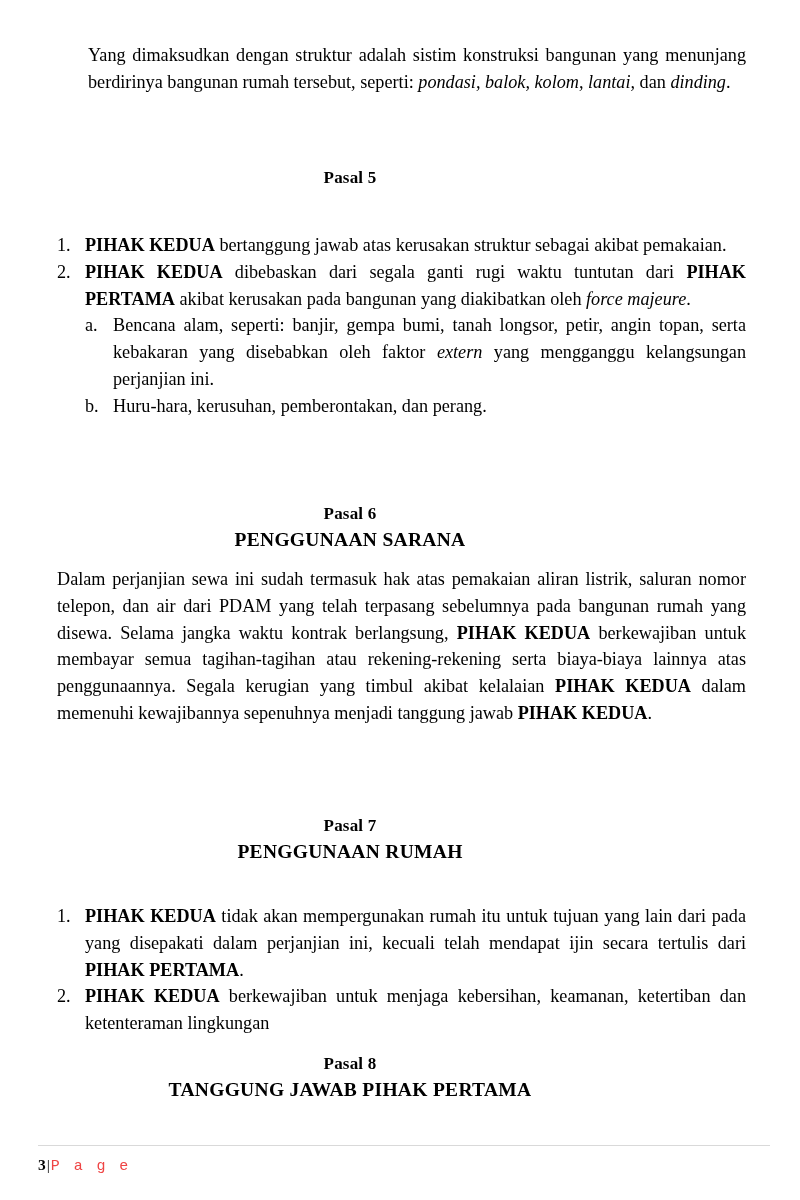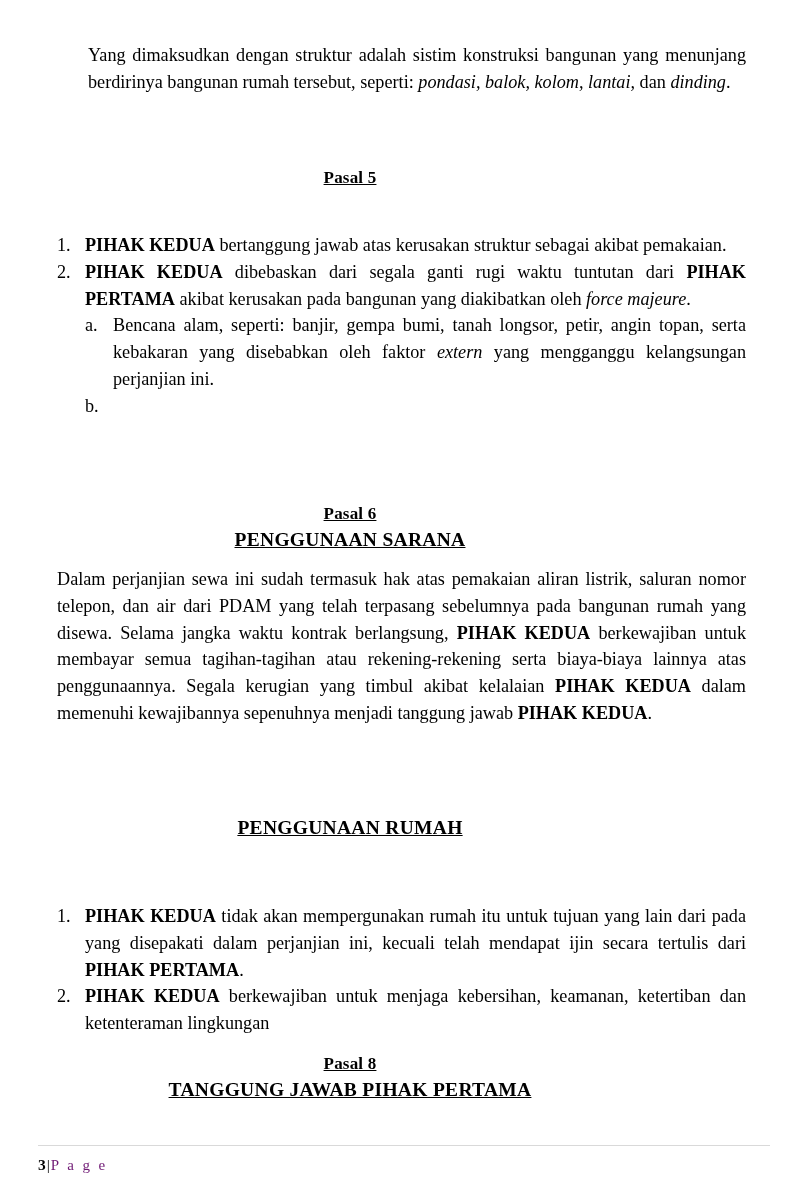--- a/index.html
+++ b/index.html
@@ -43,21 +43,20 @@
     top: 42px;
     width: 658px;
   }
 
   
   .heading-group {
     position: absolute;
     left: 0;
     width: 700px;
     text-align: center;
-    text-decoration: underline;
   }
   .heading-pasal {
     font-size: 17px;
     font-weight: bold;
     letter-spacing: 0.2px;
     line-height: 1.42;
   }
   .heading-title {
     font-size: 19.5px;
     font-weight: bold;
@@ -157,23 +156,24 @@
     font-weight: bold;
     color: #000000;
     font-size: 15.5px;
   }
   .footer-sep {
     color: #000000;
     font-size: 15.5px;
     padding: 0 1px;
   }
   .footer-word {
-    color: #701a75;
+    color: #ef4444;
     letter-spacing: 2.4px;
     font-size: 15px;
+    font-family: Liberation Mono, monospace;
   }
 </style>
 </head>
 <body>
 
 <div class="page">
 
   <div class="block-intro para">
     <span>Yang dimaksudkan dengan struktur adalah sistim konstruksi bangunan yang menunjang berdirinya bangunan rumah tersebut, seperti: </span><i>pondasi, balok, kolom, lantai,</i><span> dan </span><i>dinding</i><span>.</span>
   </div>
@@ -190,36 +190,37 @@
 
     <li>
       <span class="marker">2.</span><b>PIHAK KEDUA</b><span> dibebaskan dari segala ganti rugi waktu tuntutan dari </span><b>PIHAK PERTAMA</b><span> akibat kerusakan pada bangunan yang diakibatkan oleh </span><i>force majeure</i><span>.</span>
 
 
       <ul class="alpha-list">
         <li>
           <span class="marker">a.</span><span>Bencana alam, seperti: banjir, gempa bumi, tanah longsor, petir, angin topan, serta kebakaran yang disebabkan oleh faktor </span><i>extern</i><span> yang mengganggu kelangsungan perjanjian ini.</span>
         </li>
         <li>
-          <span class="marker">b.</span>
+          <span class="marker">b.</span><span>Huru-hara, kerusuhan, pemberontakan, dan perang.</span>
         </li>
       </ul>
     </li>
   </ol>
 
   <div class="heading-group" style="top:502px;">
     <div class="heading-pasal">Pasal 6</div>
     <div class="heading-title">PENGGUNAAN SARANA</div>
   </div>
 
   <div class="block-sarana para">
     <span>Dalam perjanjian sewa ini sudah termasuk hak atas pemakaian aliran listrik, saluran nomor telepon, dan air dari PDAM yang telah terpasang sebelumnya pada bangunan rumah yang disewa. Selama jangka waktu kontrak berlangsung, </span><b>PIHAK KEDUA</b><span> berkewajiban untuk membayar semua tagihan-tagihan atau rekening-rekening serta biaya-biaya lainnya atas penggunaannya. Segala kerugian yang timbul akibat kelalaian </span><b>PIHAK KEDUA</b><span> dalam memenuhi kewajibannya sepenuhnya menjadi tanggung jawab </span><b>PIHAK KEDUA</b><span>.</span>
   </div>
 
   <div class="heading-group" style="top:814px;">
+    <div class="heading-pasal">Pasal 7</div>
     <div class="heading-title">PENGGUNAAN RUMAH</div>
   </div>
 
   <ol class="num-list list-pasal7">
     <li>
       <span class="marker">1.</span><b>PIHAK KEDUA</b><span> tidak akan mempergunakan rumah itu untuk tujuan yang lain dari pada yang disepakati dalam perjanjian ini, kecuali telah mendapat ijin secara tertulis dari </span><b>PIHAK PERTAMA</b><span>.</span>
     </li>
     <li>
       <span class="marker">2.</span><b>PIHAK KEDUA</b><span> berkewajiban untuk menjaga kebersihan, keamanan, ketertiban dan ketenteraman lingkungan</span>
     </li>

